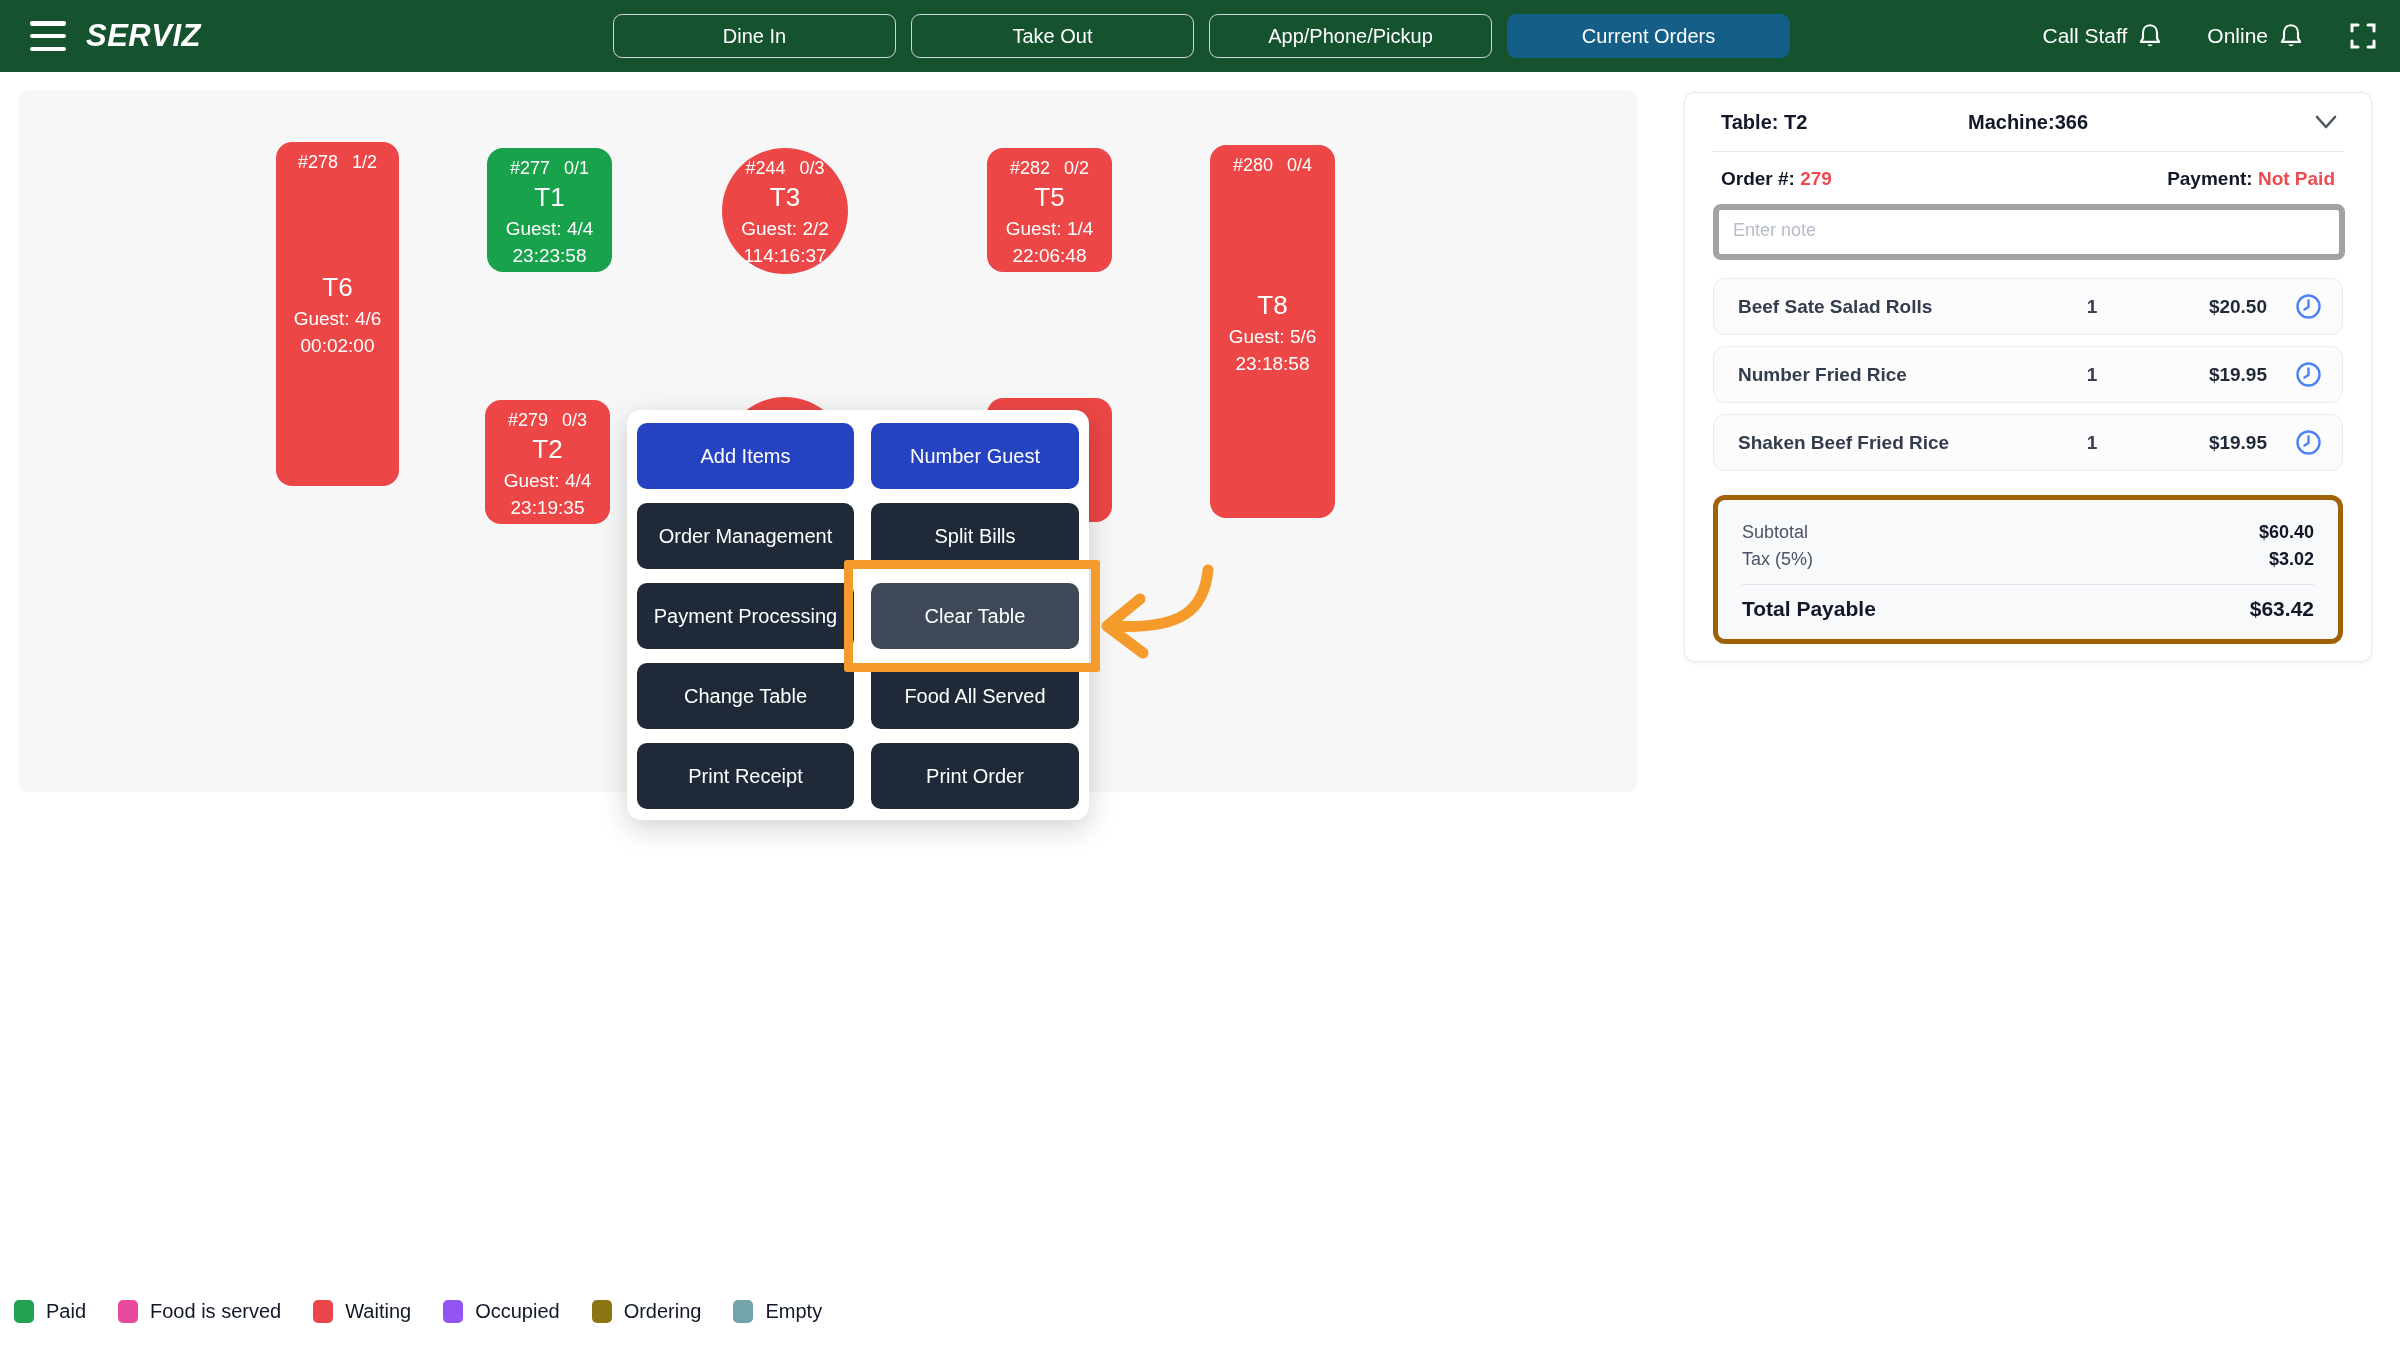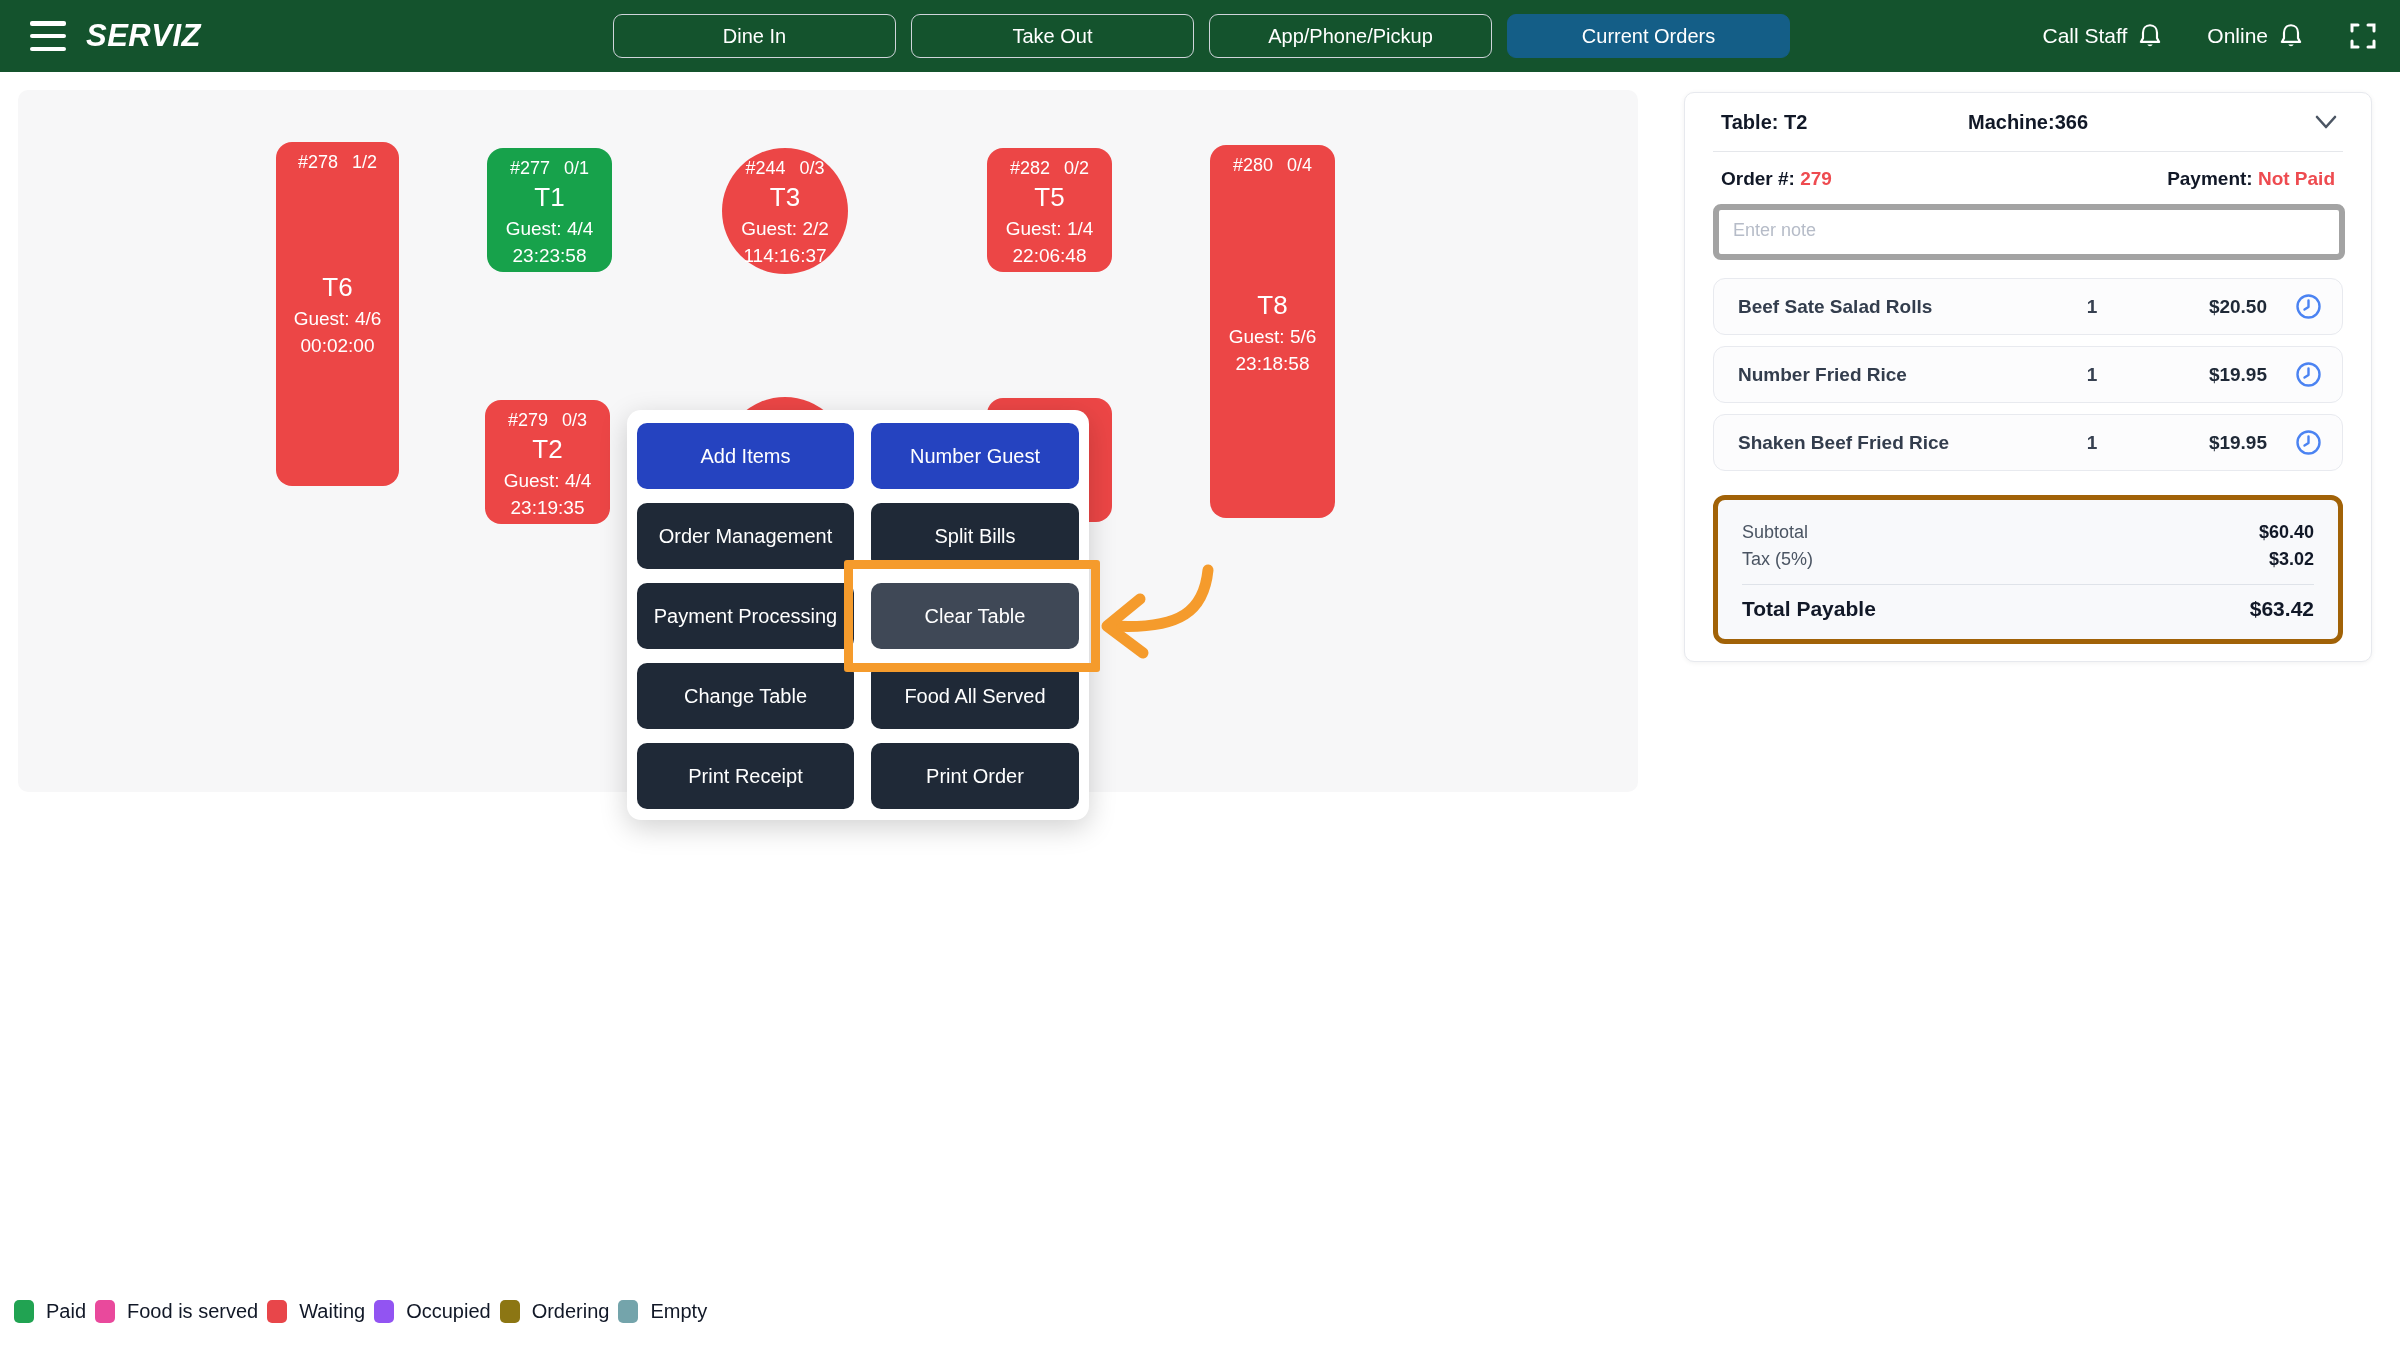--- a/index.html
+++ b/index.html
@@ -68,21 +68,21 @@
   .item-card .iqty { width:90px; text-align:center; font-size:19px; color:#374151; }
   .item-card .iprice { width:130px; text-align:right; font-size:19px; color:#1f2937; }
   .item-card .iclock { margin-left:28px; display:flex; align-items:center; cursor:pointer; }
   .totals-card { margin-top:24px; background:#f8f9fb; border:5px solid #a16207; border-radius:12px; padding:16px 24px 18px 24px; }
   .tot-row { display:flex; justify-content:space-between; font-size:18px; color:#4b5563; margin-top:6px; }
   .tot-row .tval { color:#111827; font-weight:bold; }
   .tot-div { border-top:1px solid #dfe3e9; margin:14px 0 12px 0; }
   .tot-row.big { font-size:21px; font-weight:bold; color:#111827; }
 
   
-  .legend { position:absolute; left:14px; top:1300px; display:flex; gap:9px; align-items:center; }
+  .legend { position:absolute; left:14px; top:1300px; display:flex; gap:32px; align-items:center; }
   .leg-item { display:flex; align-items:center; gap:12px; font-size:20px; color:#111827; }
   .swatch { width:20px; height:23px; border-radius:5px; }
 </style>
 </head>
 <body>
 
 <div class="screen">
 
   <div class="navbar">
     <div class="hamburger">

